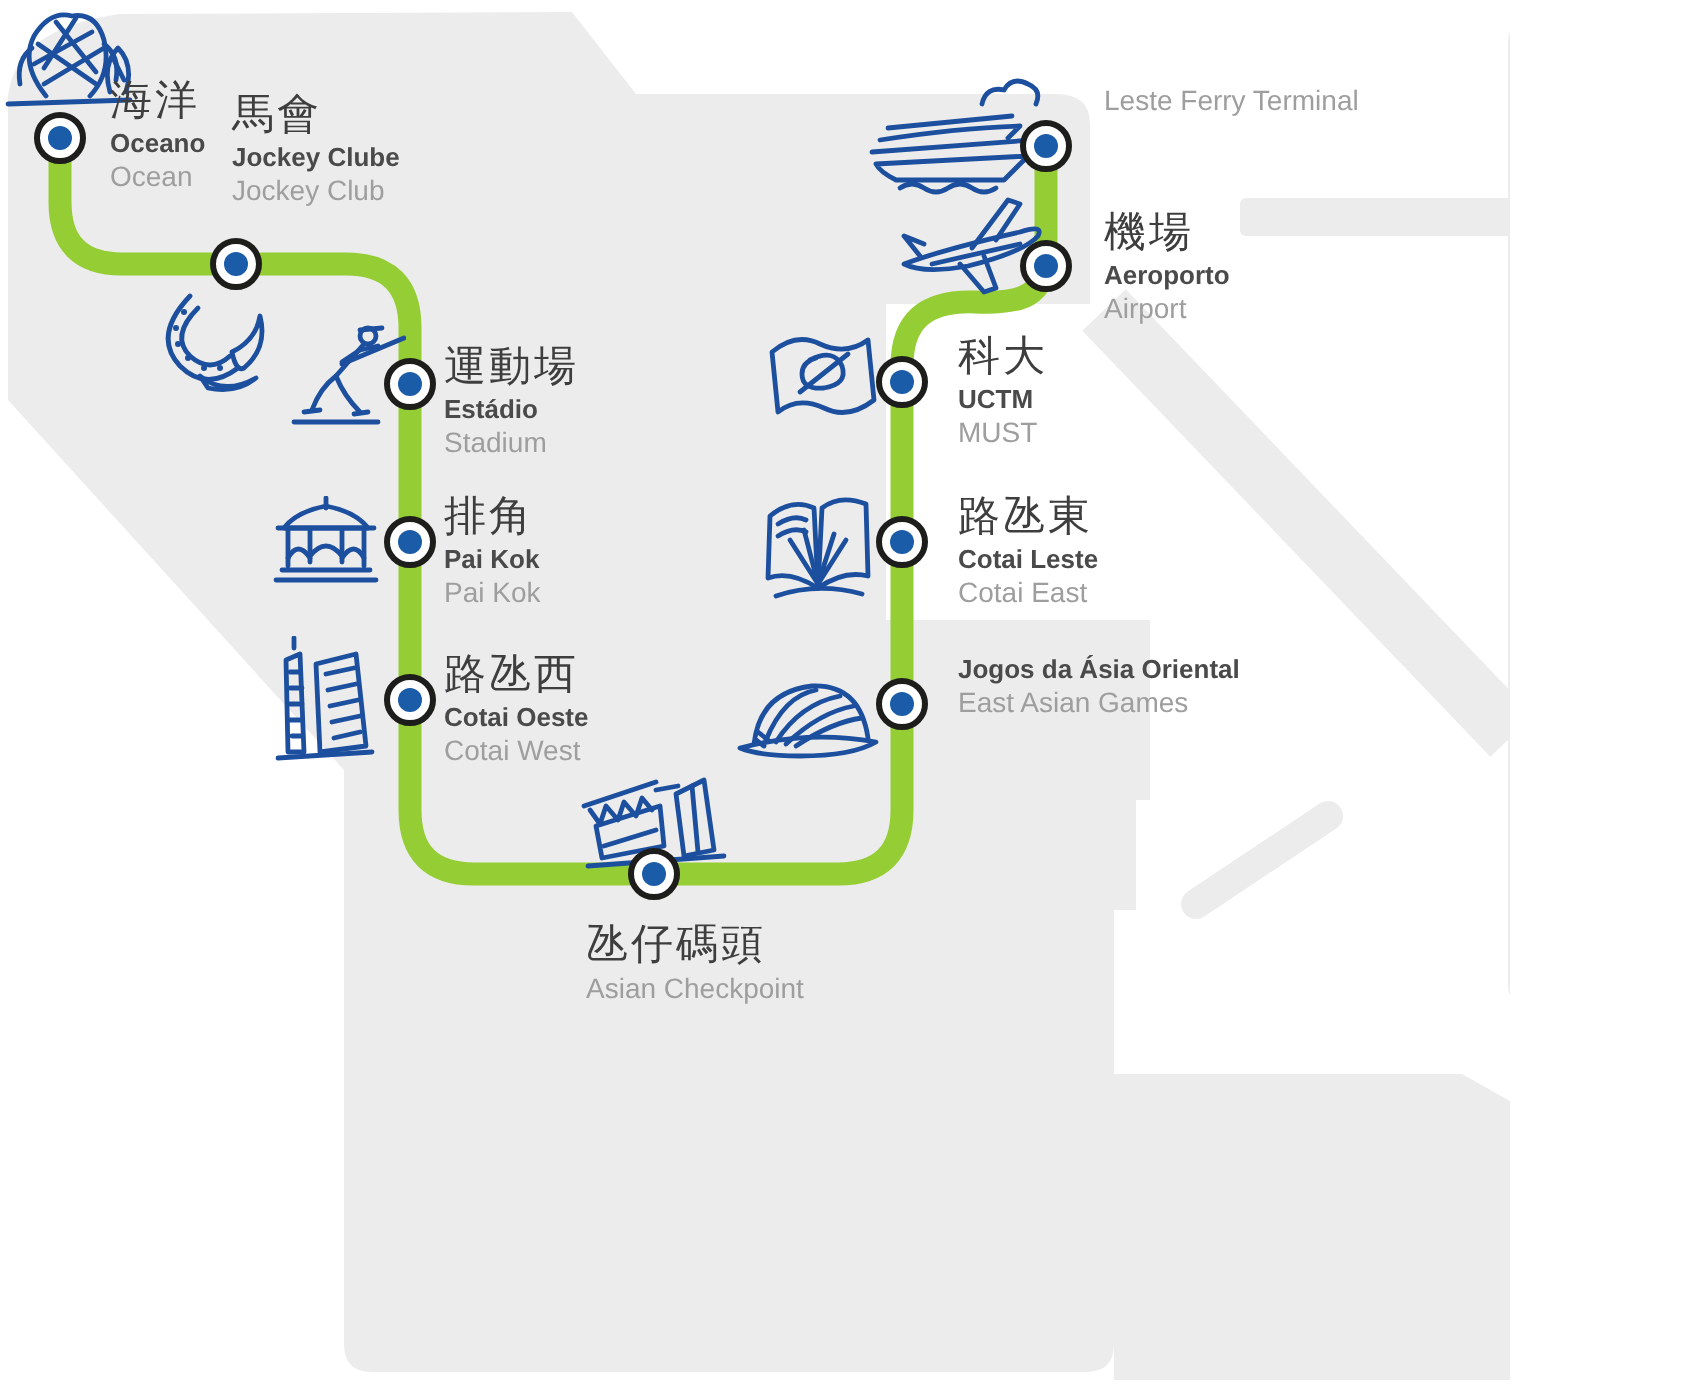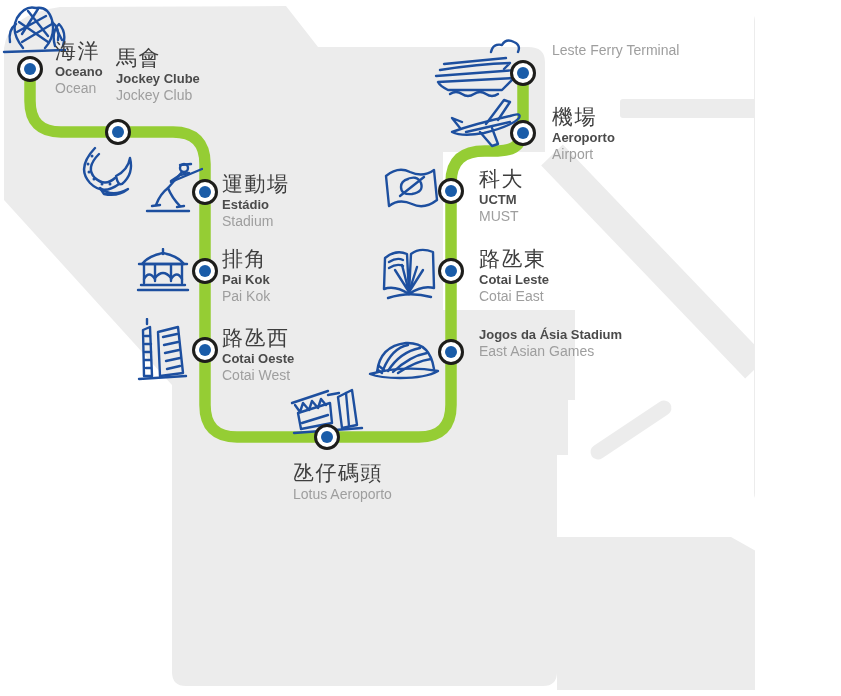--- a/index.html
+++ b/index.html
@@ -194,30 +194,30 @@
         <div class="en">Cotai West</div>
       </div>
     </div>
 
     <div class="station">
       <div class="dot" style="left: 313.5px; top: 423.5px;">
         <span class="dot-inner"></span>
       </div>
       <div class="labels" style="left: 293px; top: 460px;">
         <div class="zh">氹仔碼頭</div>
-        <div class="en">Lotus Aeroporto</div>
+        <div class="en">Asian Checkpoint</div>
       </div>
     </div>
 
     <div class="station">
       <div class="dot" style="left: 437.5px; top: 338.5px;">
         <span class="dot-inner"></span>
       </div>
       <div class="labels" style="left: 479px; top: 327px;">
-        <div class="pt">Jogos da Ásia Stadium</div>
+        <div class="pt">Jogos da Ásia Oriental</div>
         <div class="en">East Asian Games</div>
       </div>
     </div>
 
     <div class="station">
       <div class="dot" style="left: 437.5px; top: 257.5px;">
         <span class="dot-inner"></span>
       </div>
       <div class="labels" style="left: 479px; top: 246px;">
         <div class="zh">路氹東</div>

